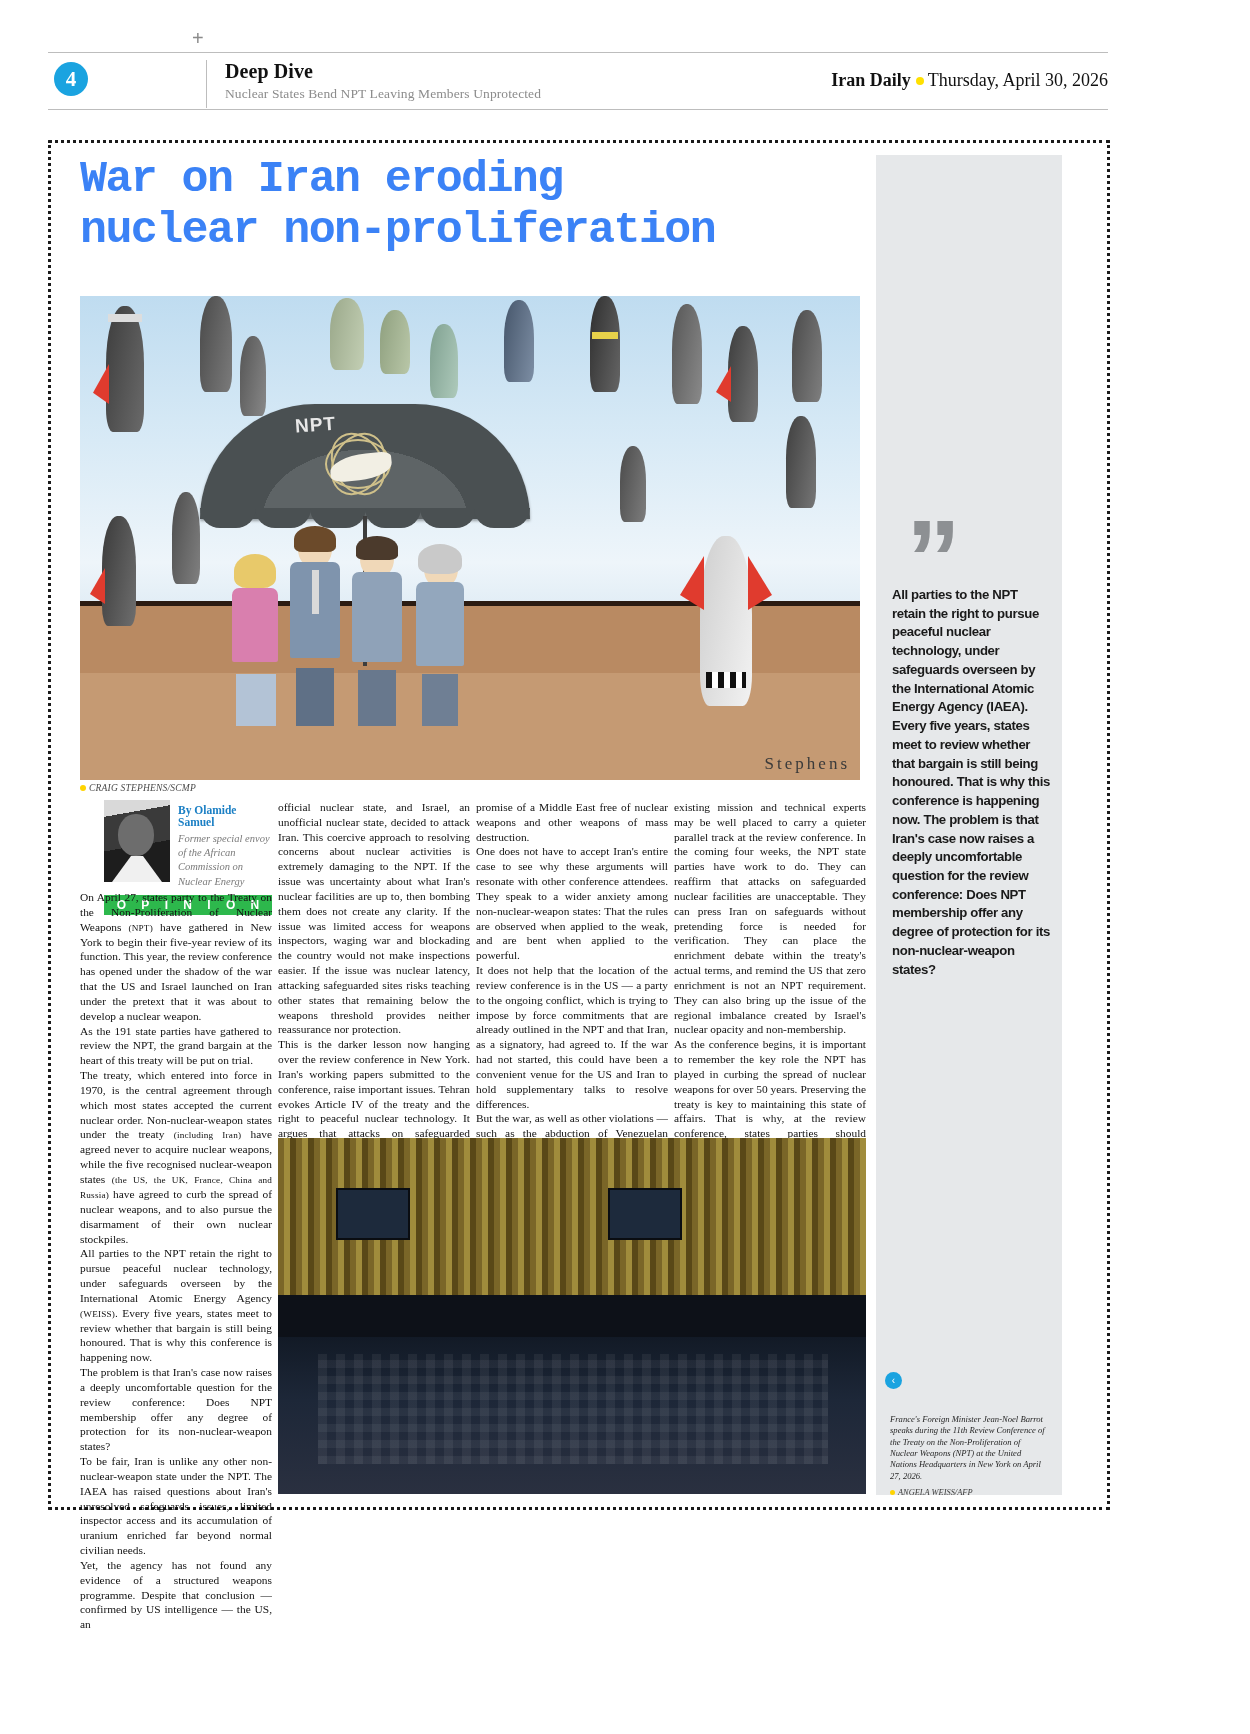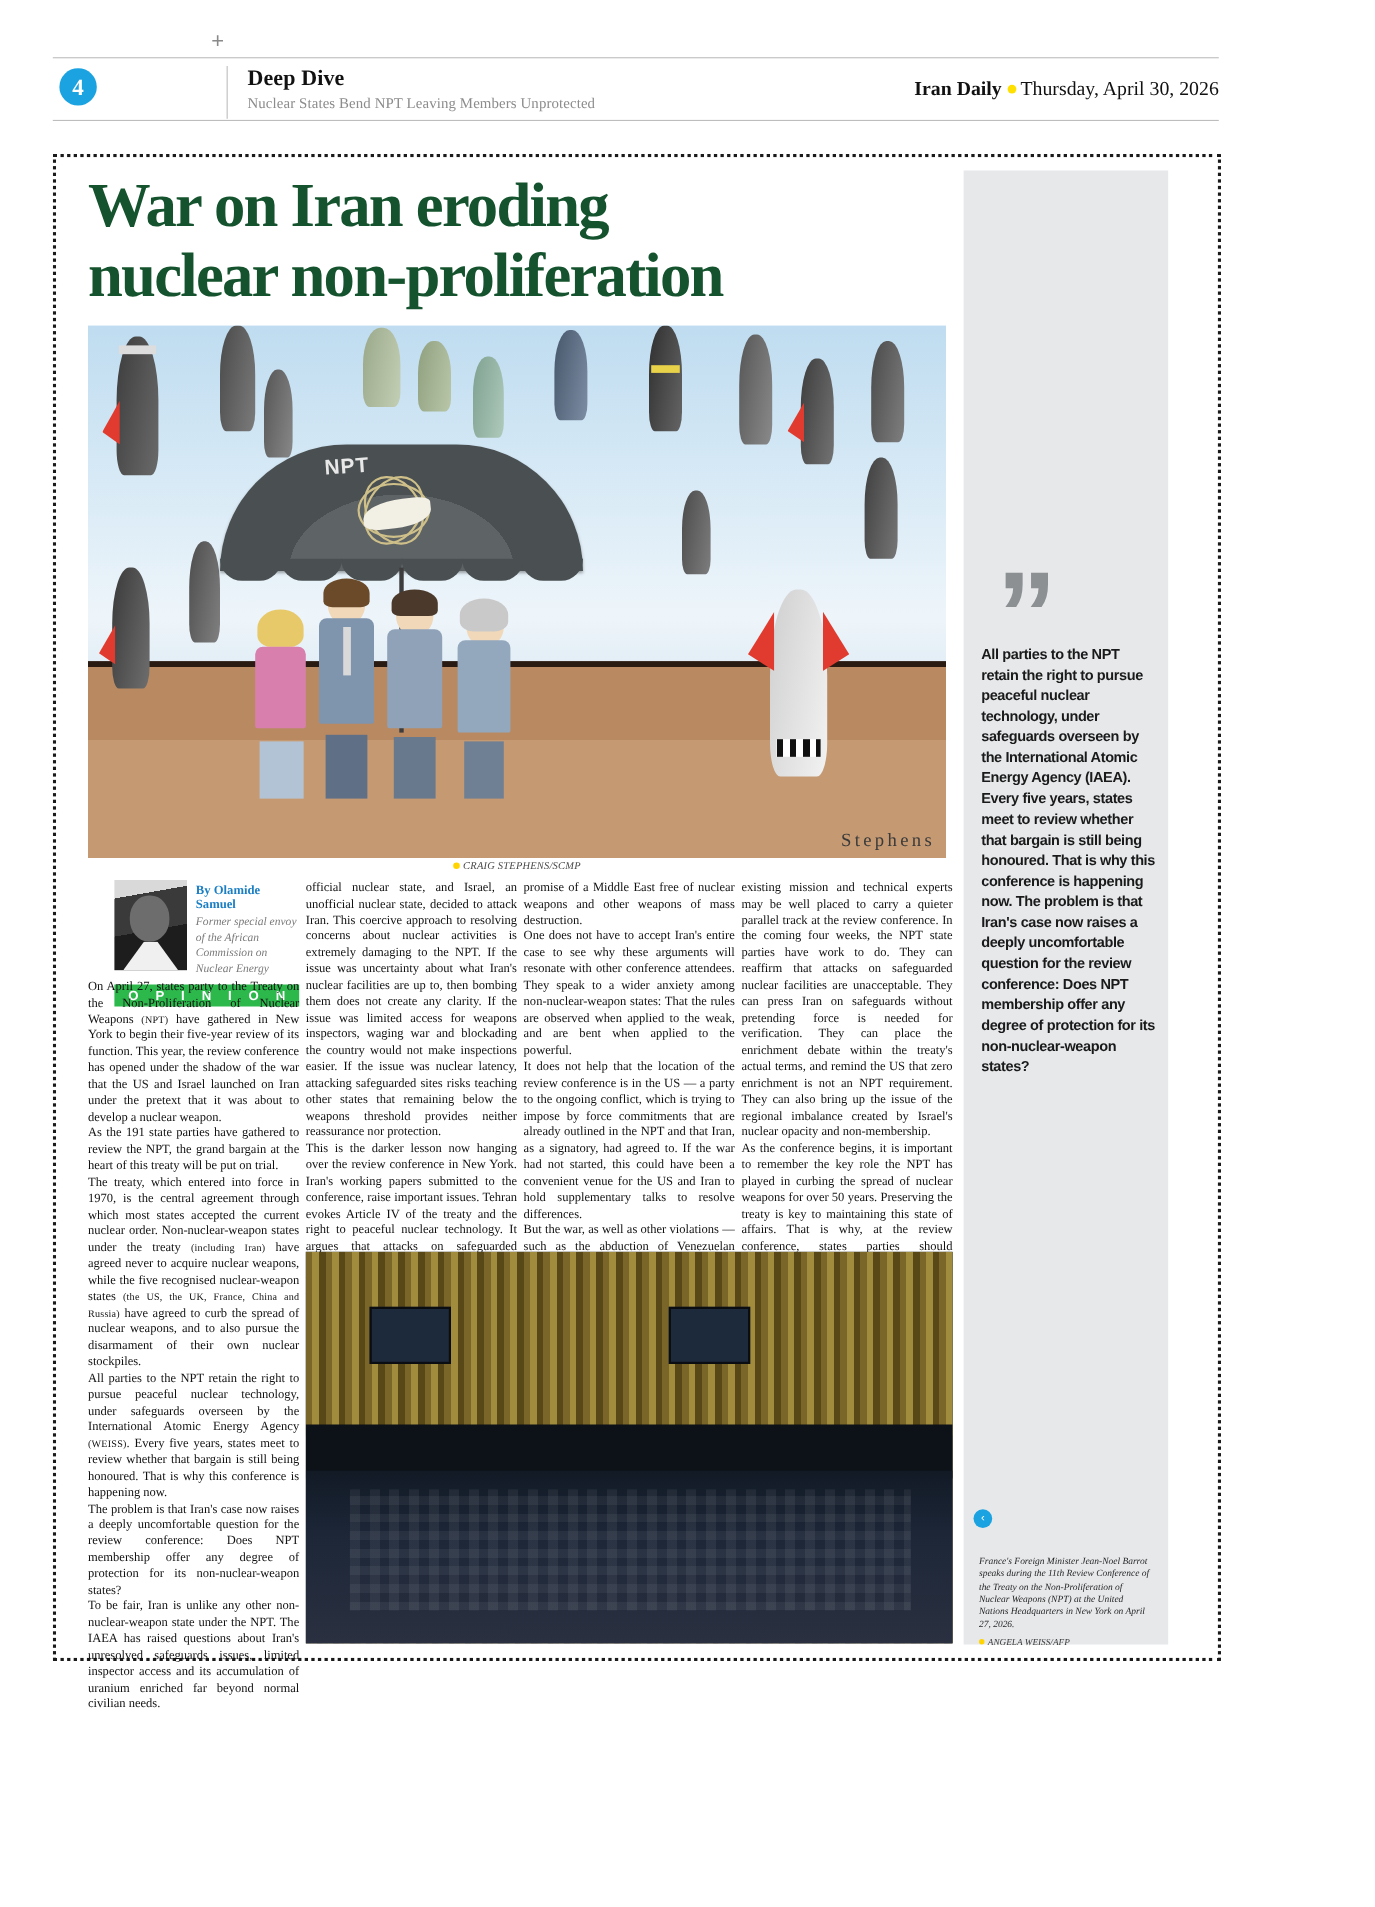--- a/index.html
+++ b/index.html
@@ -38,23 +38,23 @@
 
   
   .dotframe {
     position: absolute; left: 48px; top: 140px; width: 1062px; height: 1370px;
     border: 3px dotted #1a1a1a; border-radius: 1px;
   }
 
   
   .headline {
     position: absolute; left: 80px; top: 155px; width: 790px;
-    font-family: Liberation Serif, serif;
-    font-weight: bold; font-size: 57px; line-height: 1.13;
-    letter-spacing: -1.6px; color: #14532d;
+    font-family: Liberation Mono, monospace;
+    font-weight: bold; font-size: 45px; line-height: 1.13;
+    letter-spacing: -1.6px; color: #3b82f6;
   }
 
   
   .cartoon {
     position: absolute; left: 80px; top: 296px; width: 780px; height: 484px;
     overflow: hidden; background: linear-gradient(#cfe6f4 0%, #e7f2fa 52%, #dbeaf4 62%);
   }
   .sky-grad { position: absolute; inset: 0;
     background: linear-gradient(180deg,#bfdcf0 0%, #d8eaf6 30%, #eef5fa 55%, #e3eef6 63%); }
   .ground { position: absolute; left: 0; right: 0; top: 63%; bottom: 0;
@@ -80,21 +80,21 @@
   .crowd { position: absolute; left: 150px; top: 215px; width: 300px; height: 215px; }
   .person { position: absolute; bottom: 0; }
   .p-head { width: 34px; height: 38px; border-radius: 48%; position: absolute; top: 0; left: 6px; }
   .p-body { position: absolute; top: 32px; width: 46px; border-radius: 7px 7px 2px 2px; }
   .p-legs { position: absolute; bottom: 0; width: 40px; height: 52px; }
 
   .missile { position: absolute; }
   .m-body { position: absolute; width: 100%; height: 100%; border-radius: 46% 46% 18% 18%; }
 
   .credit-cartoon {
-    position: absolute; left: 80px; top: 783px; width: 780px; text-align: center;
+    position: absolute; left: 80px; top: 783px; width: 780px; text-align: left;
     font-family: "Liberation Serif", serif; font-style: italic; font-size: 9.5px;
     color: #4a4a4a; letter-spacing: .2px;
   }
   .credit-cartoon .ydot { display: inline-block; width: 6px; height: 6px; border-radius: 50%;
     background: #ffd400; margin-right: 3px; vertical-align: 0px; }
 
   .sig { position: absolute; right: 10px; bottom: 6px; color: #3a3a3a;
     font-family: "Liberation Serif", serif; font-size: 17px; letter-spacing: 3px; }
 
   
@@ -330,20 +330,21 @@
     </div>
   </div>
 
   <div class="col" id="col1">
       <p>On April 27, states party to the Treaty on the Non-Proliferation of Nuclear Weapons <span class="sc">(NPT)</span> have gathered in New York to begin their five-year review of its function. This year, the review conference has opened under the shadow of the war that the US and Israel launched on Iran under the pretext that it was about to develop a nuclear weapon.</p>
       <p>As the 191 state parties have gathered to review the NPT, the grand bargain at the heart of this treaty will be put on trial.</p>
       <p>The treaty, which entered into force in 1970, is the central agreement through which most states accepted the current nuclear order. Non-nuclear-weapon states under the treaty <span class="sc">(including Iran)</span> have agreed never to acquire nuclear weapons, while the five recognised nuclear-weapon states <span class="sc">(the US, the UK, France, China and Russia)</span> have agreed to curb the spread of nuclear weapons, and to also pursue the disarmament of their own nuclear stockpiles.</p>
       <p>All parties to the NPT retain the right to pursue peaceful nuclear technology, under safeguards overseen by the International Atomic Energy Agency <span class="sc">(WEISS)</span>. Every five years, states meet to review whether that bargain is still being honoured. That is why this conference is happening now.</p>
       <p>The problem is that Iran's case now raises a deeply uncomfortable question for the review conference: Does NPT membership offer any degree of protection for its non-nuclear-weapon states?</p>
       <p>To be fair, Iran is unlike any other non-nuclear-weapon state under the NPT. The IAEA has raised questions about Iran's unresolved safeguards issues, limited inspector access and its accumulation of uranium enriched far beyond normal civilian needs.</p>
+      <p>Yet, the agency has not found any evidence of a structured weapons programme. Despite that conclusion — confirmed by US intelligence — the US, an</p>
     </div>
   <div class="col" id="col2">
       <p>official nuclear state, and Israel, an unofficial nuclear state, decided to attack Iran. This coercive approach to resolving concerns about nuclear activities is extremely damaging to the NPT. If the issue was uncertainty about what Iran's nuclear facilities are up to, then bombing them does not create any clarity. If the issue was limited access for weapons inspectors, waging war and blockading the country would not make inspections easier. If the issue was nuclear latency, attacking safeguarded sites risks teaching other states that remaining below the weapons threshold provides neither reassurance nor protection.</p>
       <p>This is the darker lesson now hanging over the review conference in New York. Iran's working papers submitted to the conference, raise important issues. Tehran evokes Article IV of the treaty and the right to peaceful nuclear technology. It argues that attacks on safeguarded facilities violate the very logic of the treaty. It points to Israel's position outside the NPT, and to the long-unfulfilled</p>
     </div>
   <div class="col" id="col3">
       <p>promise of a Middle East free of nuclear weapons and other weapons of mass destruction.</p>
       <p>One does not have to accept Iran's entire case to see why these arguments will resonate with other conference attendees. They speak to a wider anxiety among non-nuclear-weapon states: That the rules are observed when applied to the weak, and are bent when applied to the powerful.</p>
       <p>It does not help that the location of the review conference is in the US — a party to the ongoing conflict, which is trying to impose by force commitments that are already outlined in the NPT and that Iran, as a signatory, had agreed to. If the war had not started, this could have been a convenient venue for the US and Iran to hold supplementary talks to resolve differences.</p>
       <p>But the war, as well as other violations — such as the abduction of Venezuelan President Nicolas Maduro — put US commitment to international law and UN-facilitated diplomacy under question. Notwithstanding all this, Iran's</p>

